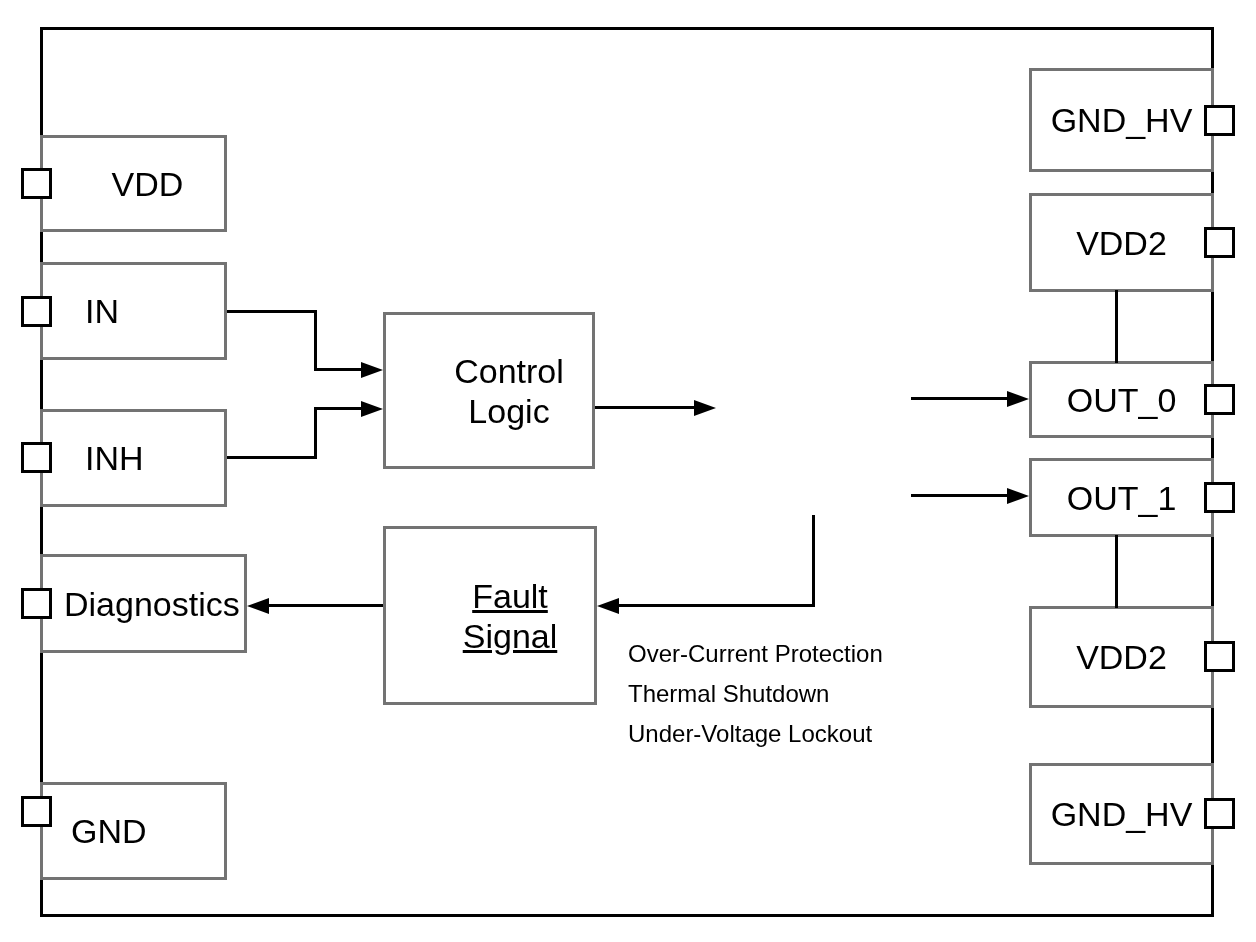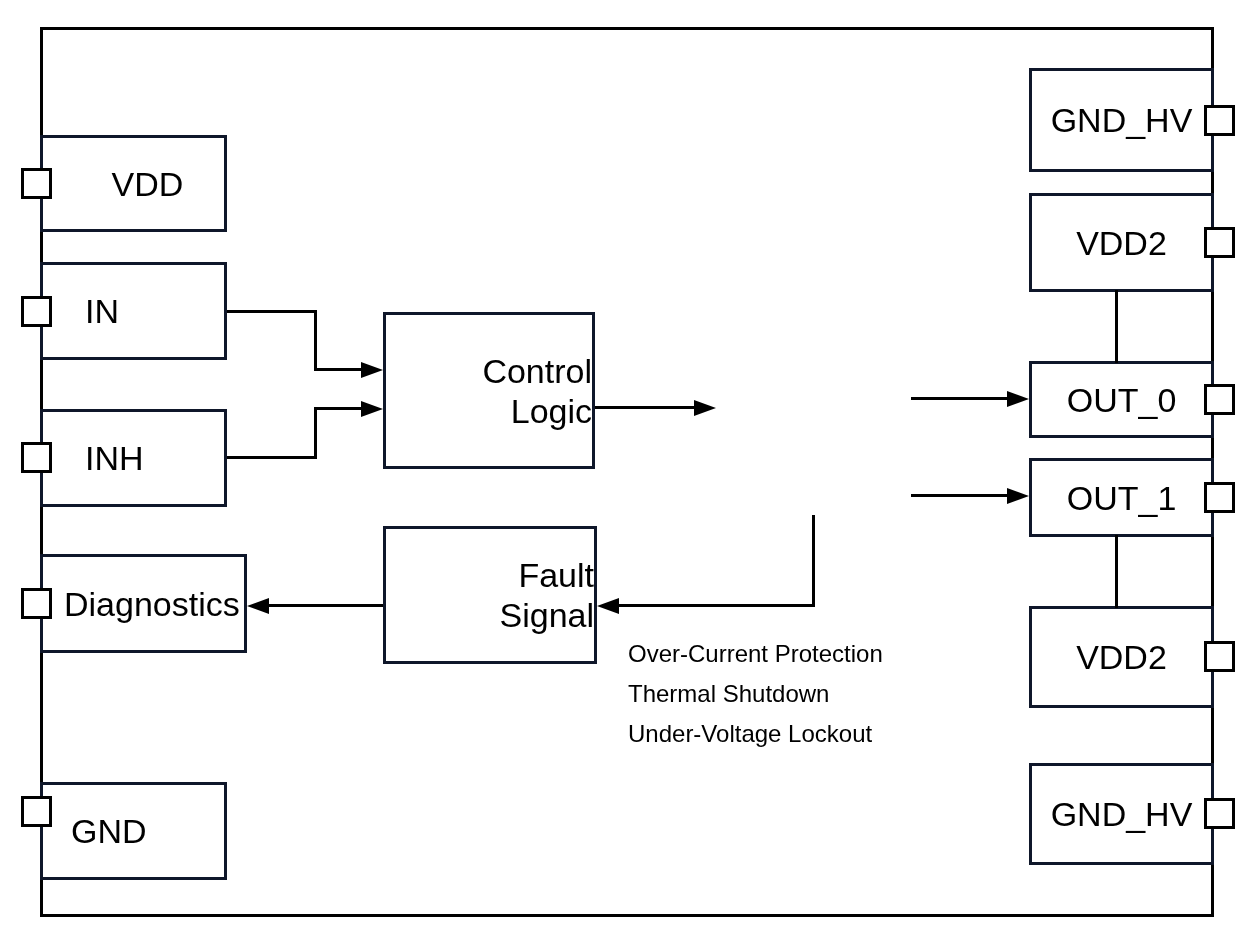--- a/index.html
+++ b/index.html
@@ -16,35 +16,35 @@
     color: #000000;
   }
   .outline {
     position: absolute;
     border: 3px solid #000;
     background: transparent;
     box-sizing: border-box;
   }
   .box {
     position: absolute;
-    border: 3px solid #0f172a;
+    border: 3px solid #737373;
     background: #ffffff;
     box-sizing: border-box;
     display: flex;
     flex-direction: column;
     justify-content: center;
     font-size: 34px;
     line-height: 40px;
     white-space: nowrap;
   }
   .left-box  { align-items: flex-start; padding-left: 28px; }
   .pad-lg    { padding-left: 42px; }
   .pad-sm    { padding-left: 21px; }
   .right-box { align-items: center; }
-  .mid-box   { align-items: flex-end; padding-left: 40px; }
+  .mid-box   { align-items: center; padding-left: 40px; }
   .pin {
     position: absolute;
     width: 31px;
     height: 31px;
     border: 3px solid #000;
     background: #ffffff;
     box-sizing: border-box;
   }
   .hline, .vline {
     position: absolute;
@@ -125,21 +125,21 @@
   <div class="pin" style="left:1204px; top:227px;"></div>
   <div class="pin" style="left:1204px; top:384px;"></div>
   <div class="pin" style="left:1204px; top:482px;"></div>
   <div class="pin" style="left:1204px; top:641px;"></div>
   <div class="pin" style="left:1204px; top:798px;"></div>
 
   <div class="box mid-box" style="left:383px; top:312px; width:212px; height:157px;">
     <span>Control</span>
     <span>Logic</span>
   </div>
-  <div class="box mid-box" style="left:383px; top:526px; width:214px; height:138px;">
+  <div class="box mid-box" style="left:383px; top:526px; width:214px; height:179px;text-decoration:underline;">
     <span>Fault</span>
     <span>Signal</span>
   </div>
 
   <div class="hline" style="left:227px; top:310px; width:90px; height:3px;"></div>
   <div class="vline" style="left:314px; top:310px; width:3px; height:61px;"></div>
   <div class="hline" style="left:314px; top:368px; width:48px; height:3px;"></div>
   <div class="arrow-r" style="left:361px; top:362px;"></div>
 
   <div class="hline" style="left:227px; top:456px; width:90px; height:3px;"></div>

